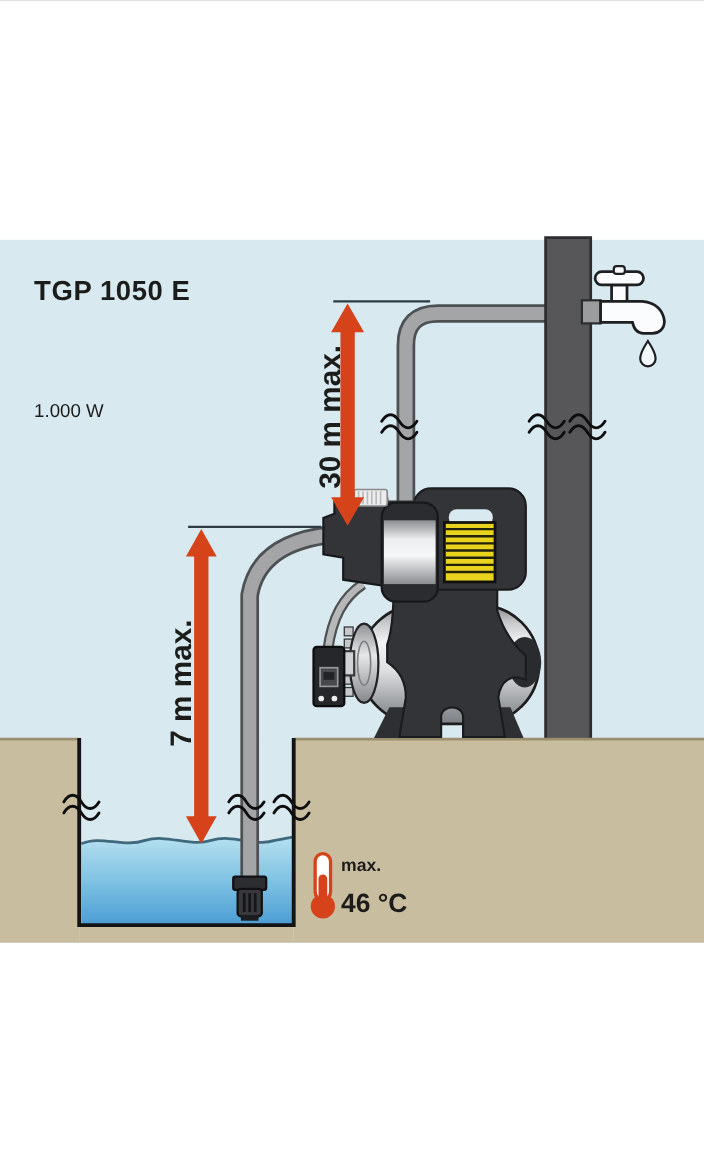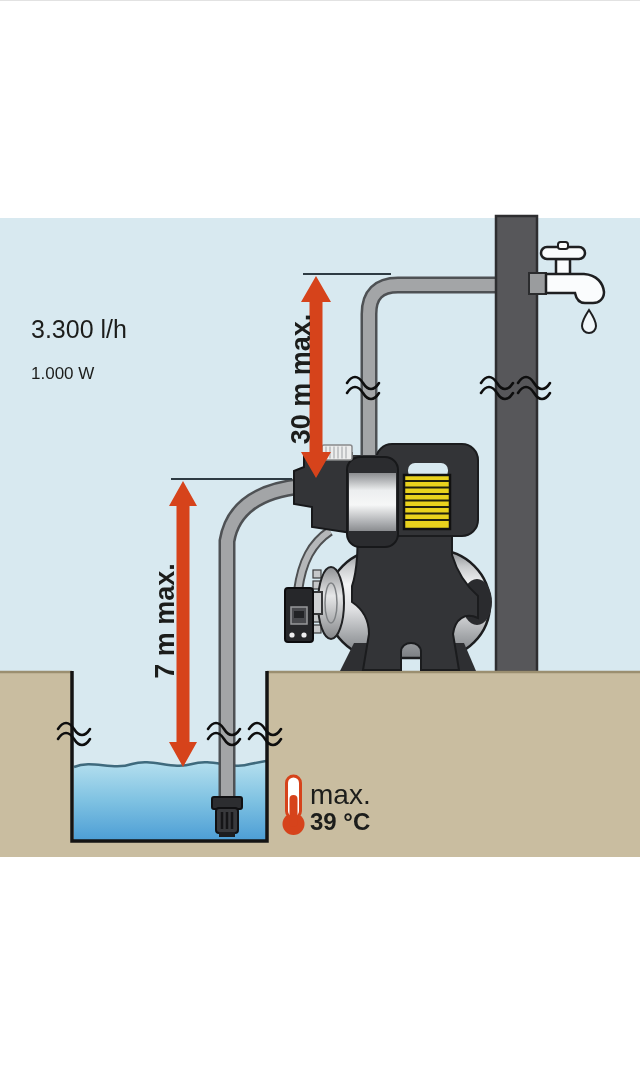--- a/index.html
+++ b/index.html
@@ -12,21 +12,21 @@
   .txt{position:absolute;color:#1c1d1b;z-index:10;white-space:nowrap;}
   .model{left:31px;top:250px;font-size:25px;font-weight:700;letter-spacing:.5px;}
   .spec1{left:31px;top:314px;font-size:25px;font-weight:400;}
   .spec2{left:31px;top:363px;font-size:17px;font-weight:400;}
   .vtext{
     position:absolute;color:#1c1d1b;font-size:27px;font-weight:700;z-index:10;
     transform:translate(-50%,-50%) rotate(-90deg);white-space:nowrap;
   }
   .v30{left:301px;top:378px;}
   .v7{left:165px;top:620px;}
-  .tline1{left:310px;top:778px;font-size:28px;font-weight:400;}
+  .tline1{left:310px;top:778px;font-size:16px;font-weight:700;}
   .tline2{left:310px;top:807px;font-size:24px;font-weight:700;}
 </style>
 </head>
 <body>
 
 <div class="stage">
 
   <svg width="640" height="1066" viewBox="0 0 640 1066">
     <defs>
       <linearGradient id="gWater" x1="0" y1="0" x2="0" y2="1">
@@ -196,19 +196,19 @@
     <path d="M183,480 L197,505 L189.5,505 L189.5,741 L197,741 L183,766
              L169,741 L176.5,741 L176.5,505 L169,505 Z" fill="#d6431b"></path>
 
     <g>
       <circle cx="293.5" cy="823" r="11" fill="#d6431b"></circle>
       <rect x="286.5" y="775" width="14" height="42" rx="7" fill="#ffffff" stroke="#d6431b" stroke-width="3"></rect>
       <rect x="289.5" y="794" width="8" height="32" rx="4" fill="#d6431b"></rect>
     </g>
   </svg>
 
-  <div class="txt spec1">3.300 l/h</div>
+  <div class="txt model">TGP 1050 E</div>
   <div class="txt spec2">1.000 W</div>
   <div class="vtext v30">30 m max.</div>
   <div class="vtext v7">7 m max.</div>
   <div class="txt tline1">max.</div>
-  <div class="txt tline2">39 °C</div>
+  <div class="txt tline2">46 °C</div>
 </div>
 
 </body></html>

